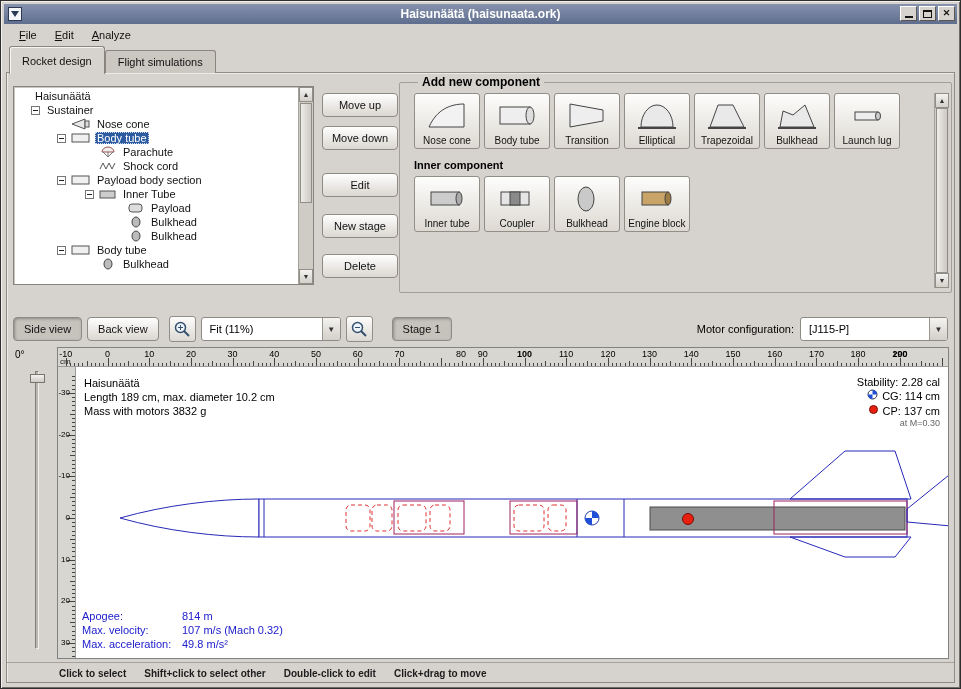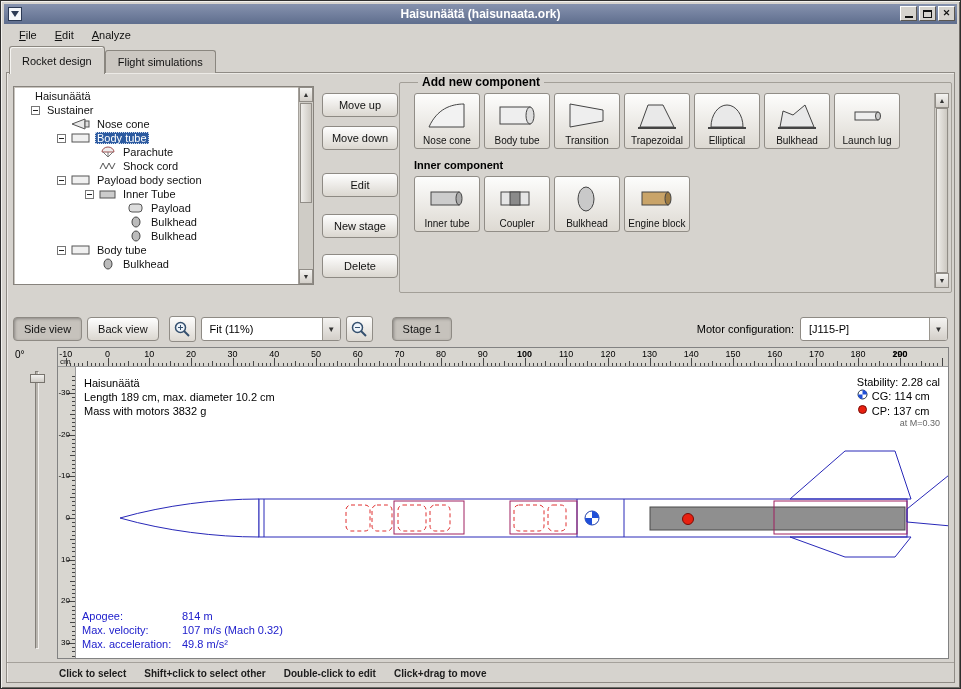--- a/index.html
+++ b/index.html
@@ -129,21 +129,21 @@
   .htick.mid { height:5px; } .htick.major { height:8px; }
   .hlab { position:absolute; top:1px; width:24px; text-align:center; font-size:9px; color:#000; }
   .hlab.b { font-weight:bold; }
   .vtick { position:absolute; right:0; height:1px; width:3px; background:#444; }
   .vtick.mid { width:5px; } .vtick.major { width:8px; }
   .vlab { position:absolute; left:0; width:12px; text-align:right; font-size:8px; color:#000; }
 
   .rocket-svg { position:absolute; left:0; top:0; }
   .info-block { position:absolute; left:8px; top:10px; font-size:11px; line-height:1.25; color:#000; }
   .stab-block { position:absolute; right:8px; top:8px; font-size:11px; text-align:right; line-height:1.3; color:#000; }
-  .stab-line { display:flex; align-items:center; gap:4px; }
+  .stab-line { display:flex; align-items:center; justify-content:flex-end; gap:4px; }
   .stab-mach { font-size:9px; color:#666; }
   .flight-block { position:absolute; left:6px; bottom:8px; font-size:11px; color:#2020cc;
                   display:grid; grid-template-columns:100px auto; row-gap:2px; }
 
   
   .statusbar { position:absolute; left:0; right:0; top:589px; height:21px;
                border-top:1px solid #a5a19b; display:flex; align-items:center;
                padding-left:52px; gap:18px; }
   .hint { font-size:10px; font-weight:bold; color:#1c1c1c; white-space:nowrap; }
 </style>
@@ -332,34 +332,34 @@
             <span class="comp-icon">
               <svg width="40" height="30">
                 <polygon points="3,3 3,26 36,20 36,9" fill="#eee" stroke="#444"></polygon>
               </svg>
             </span>
             <span class="comp-label">Transition</span>
           </div>
         <div class="comp-btn">
             <span class="comp-icon">
               <svg width="40" height="30">
+                <path d="M4 26 A16 22 0 0 1 36 26 Z" fill="#e9e9e9" stroke="#444"></path>
+                <line x1="1" y1="27" x2="39" y2="27" stroke="#444" stroke-width="2"></line>
+              </svg>
+            </span>
+            <span class="comp-label">Elliptical</span>
+          </div>
+        <div class="comp-btn">
+            <span class="comp-icon">
+              <svg width="40" height="30">
                 <polygon points="3,26 11,4 26,4 37,26" fill="#e9e9e9" stroke="#444"></polygon>
                 <line x1="1" y1="27" x2="39" y2="27" stroke="#444" stroke-width="2"></line>
               </svg>
             </span>
             <span class="comp-label">Trapezoidal</span>
-          </div>
-        <div class="comp-btn">
-            <span class="comp-icon">
-              <svg width="40" height="30">
-                <path d="M4 26 A16 22 0 0 1 36 26 Z" fill="#e9e9e9" stroke="#444"></path>
-                <line x1="1" y1="27" x2="39" y2="27" stroke="#444" stroke-width="2"></line>
-              </svg>
-            </span>
-            <span class="comp-label">Elliptical</span>
           </div>
         <div class="comp-btn">
             <span class="comp-icon">
               <svg width="40" height="30">
                 <polygon points="3,26 6,10 16,14 28,4 37,26" fill="#e9e9e9" stroke="#444"></polygon>
                 <line x1="1" y1="27" x2="39" y2="27" stroke="#444" stroke-width="2"></line>
               </svg>
             </span>
             <span class="comp-label">Bulkhead</span>
           </div>
@@ -553,21 +553,21 @@
           <div class="htick" style="left: 345.57px;"></div>
           <div class="htick" style="left: 349.74px;"></div>
           <div class="htick" style="left: 353.91px;"></div>
           <div class="htick" style="left: 358.08px;"></div>
           <div class="htick mid" style="left: 362.25px;"></div>
           <div class="htick" style="left: 366.42px;"></div>
           <div class="htick" style="left: 370.59px;"></div>
           <div class="htick" style="left: 374.76px;"></div>
           <div class="htick" style="left: 378.93px;"></div>
           <div class="htick major" style="left: 383.1px;"></div>
-          <div class="hlab" style="left: 371px;">80</div>
+          <div class="hlab" style="left: 391px;">80</div>
           <div class="htick" style="left: 387.27px;"></div>
           <div class="htick" style="left: 391.44px;"></div>
           <div class="htick" style="left: 395.61px;"></div>
           <div class="htick" style="left: 399.78px;"></div>
           <div class="htick mid" style="left: 403.95px;"></div>
           <div class="htick" style="left: 408.12px;"></div>
           <div class="htick" style="left: 412.29px;"></div>
           <div class="htick" style="left: 416.46px;"></div>
           <div class="htick" style="left: 420.63px;"></div>
           <div class="htick major" style="left: 424.8px;"></div>

